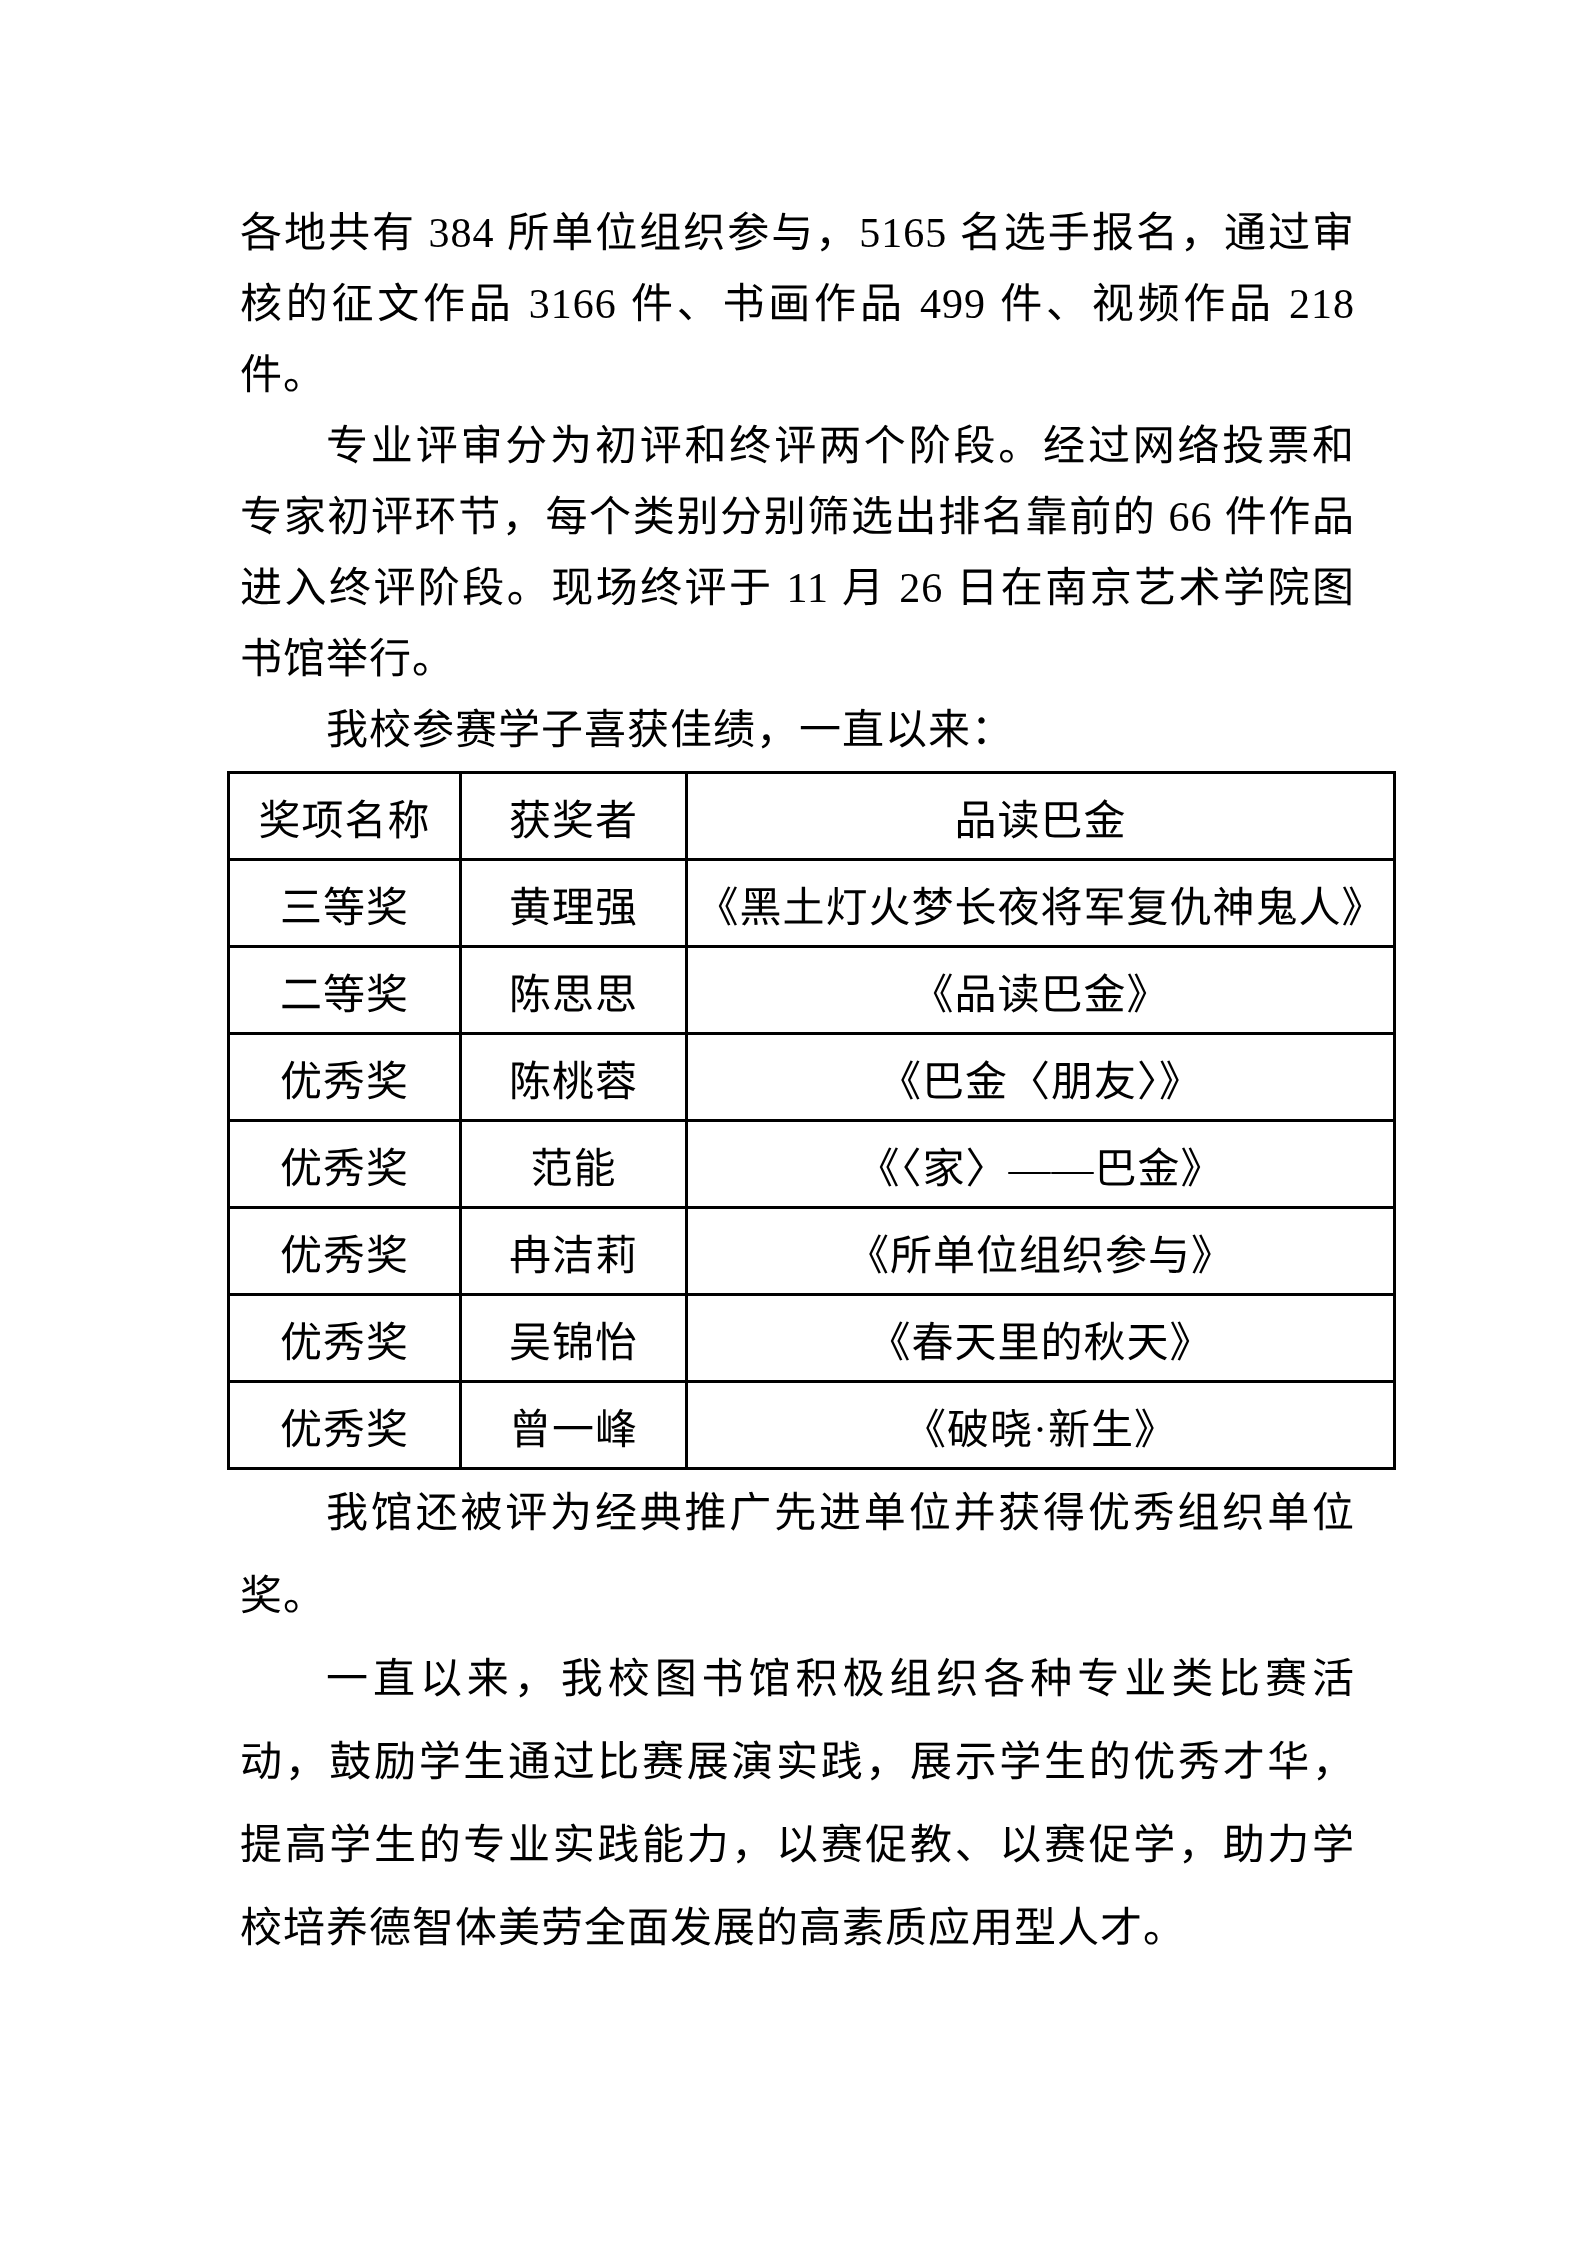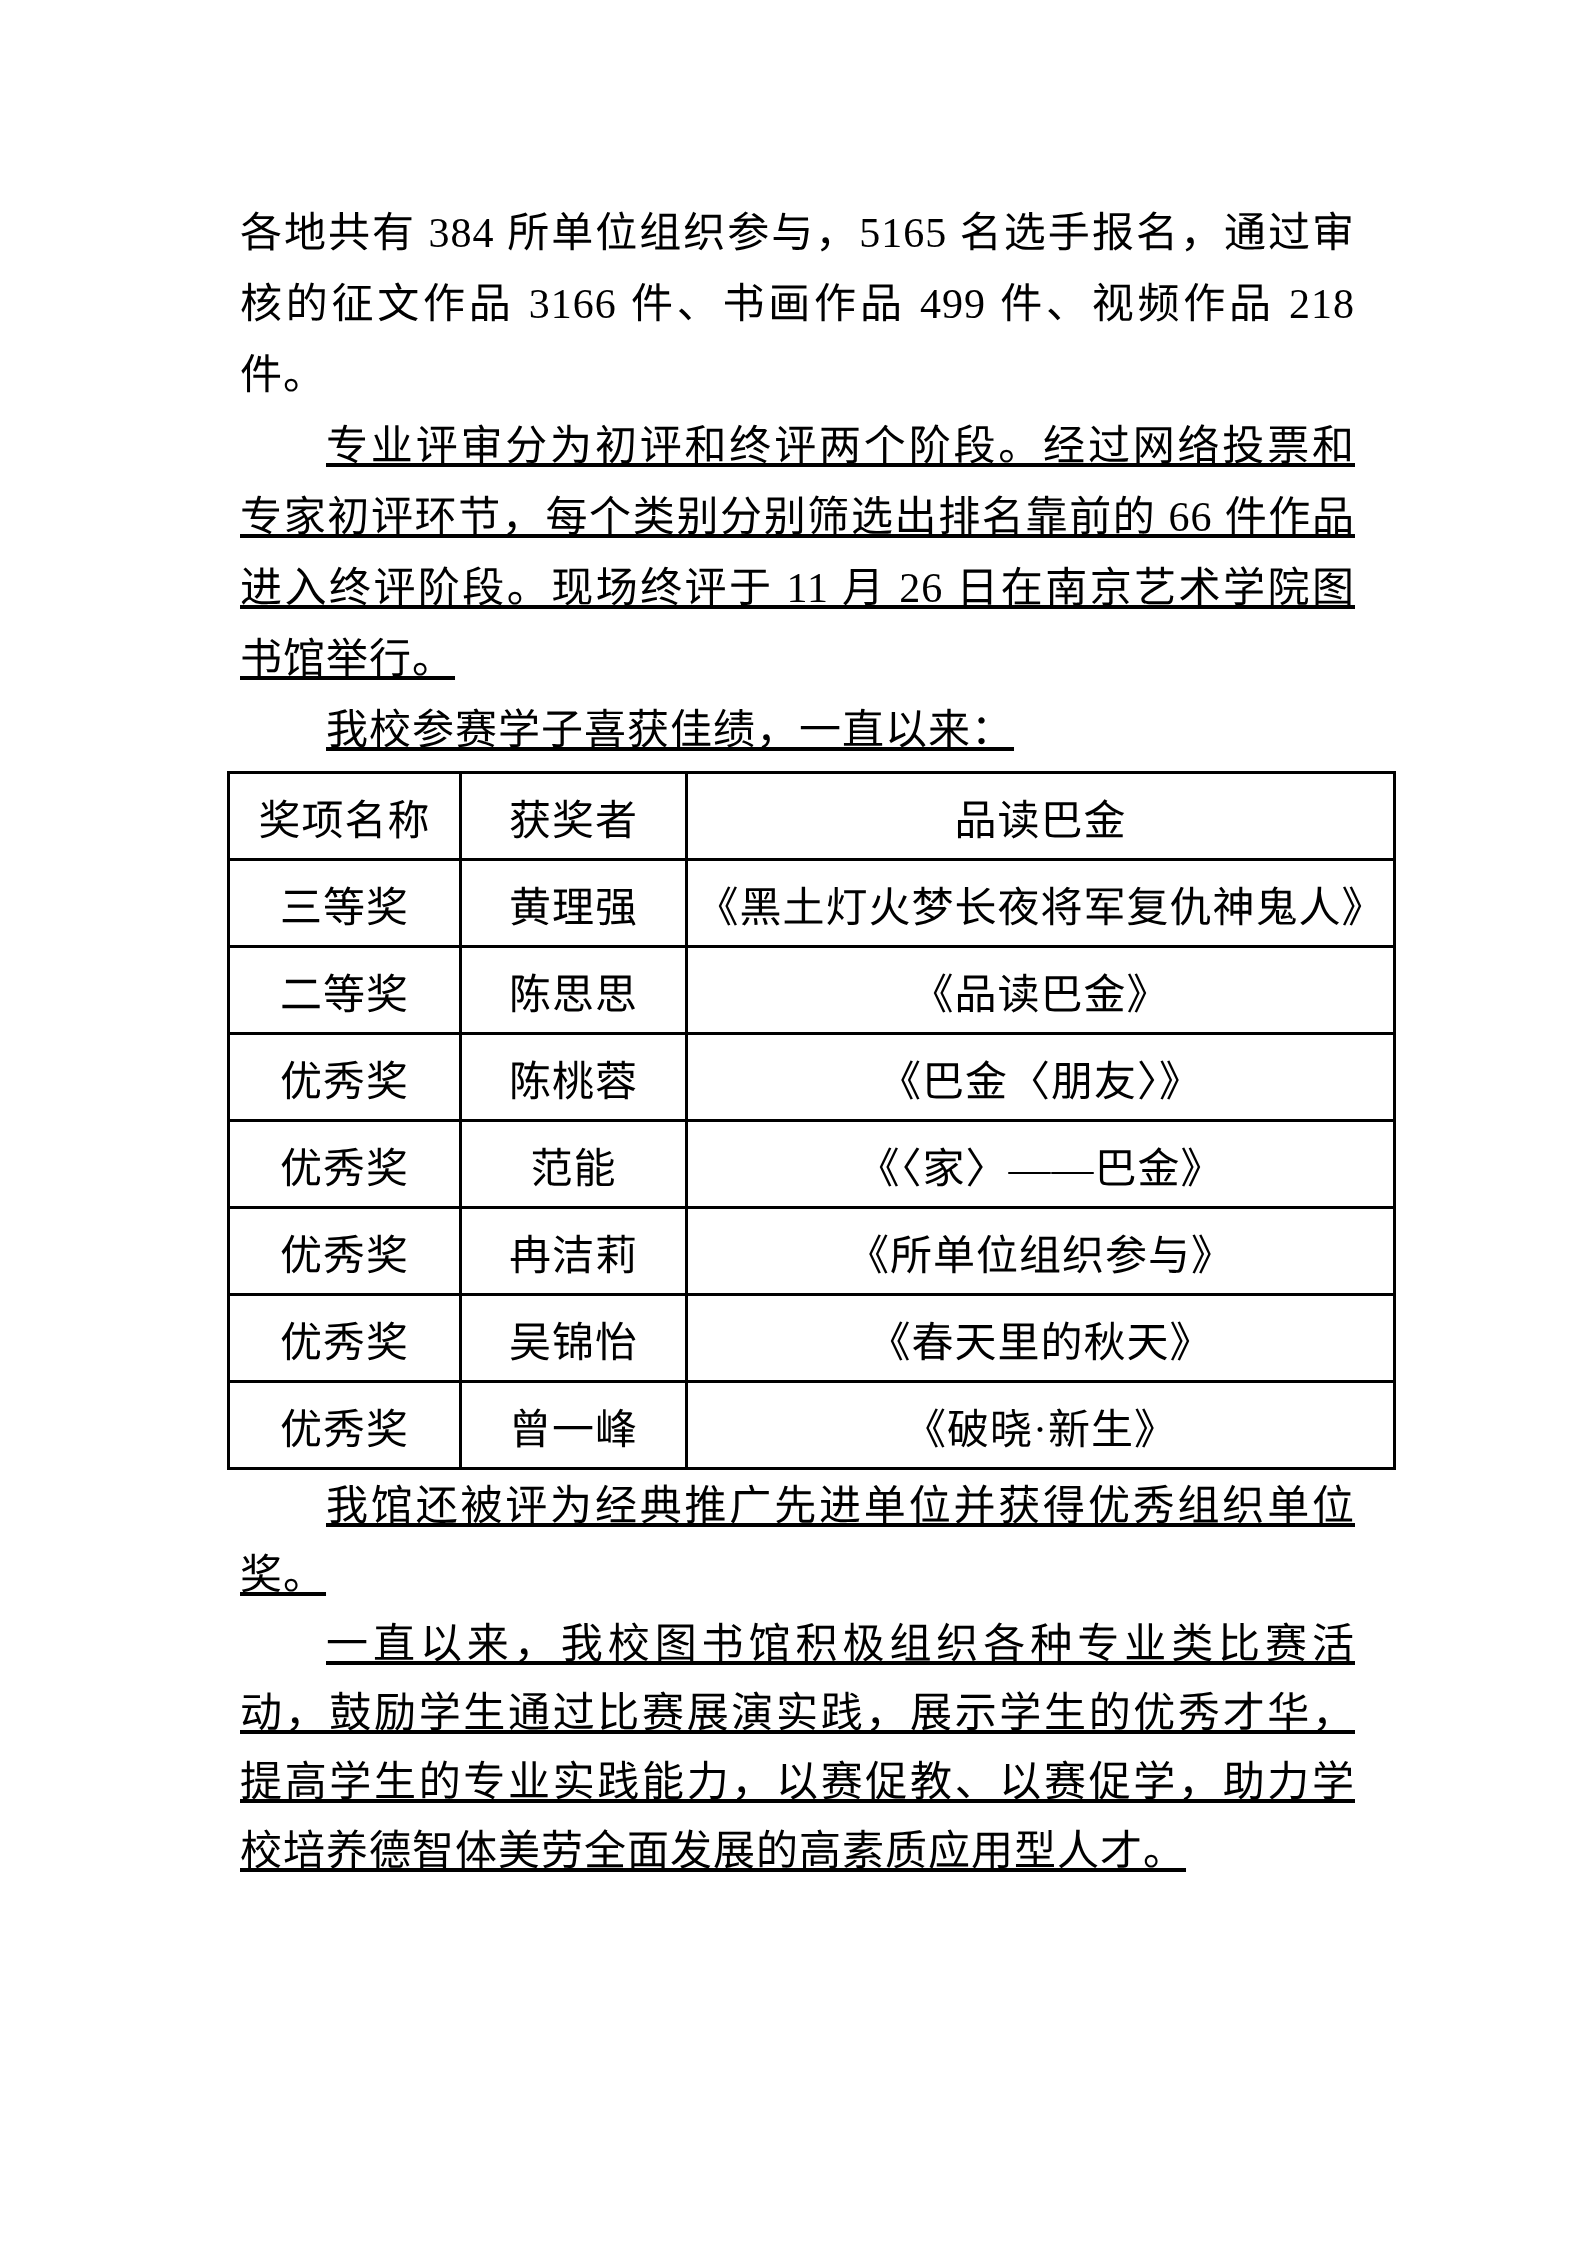--- a/index.html
+++ b/index.html
@@ -20,23 +20,23 @@
   .content {
     position: absolute;
     left: 240px;
     top: 198px;
     width: 1115px;
     font-size: 42px;
     text-align: justify;
     letter-spacing: 1px;
   }
   .upper p { margin: 0; line-height: 71px; }
-  .lower p { margin: 0; line-height: 69px; }
+  .lower p { margin: 0; line-height: 83px; }
   .lower { margin-top: 2px; }
-  p.indent { text-indent: 86px; text-decoration: underline; }
+  p.indent { text-indent: 86px; }
   table.awards {
     width: 1166px;
     margin: 5px 0 0 -13px;
     border-collapse: collapse;
     table-layout: fixed;
     font-size: 42px;
   }
   table.awards col.c1 { width: 232px; }
   table.awards col.c2 { width: 226px; }
   table.awards col.c3 { width: 708px; }

